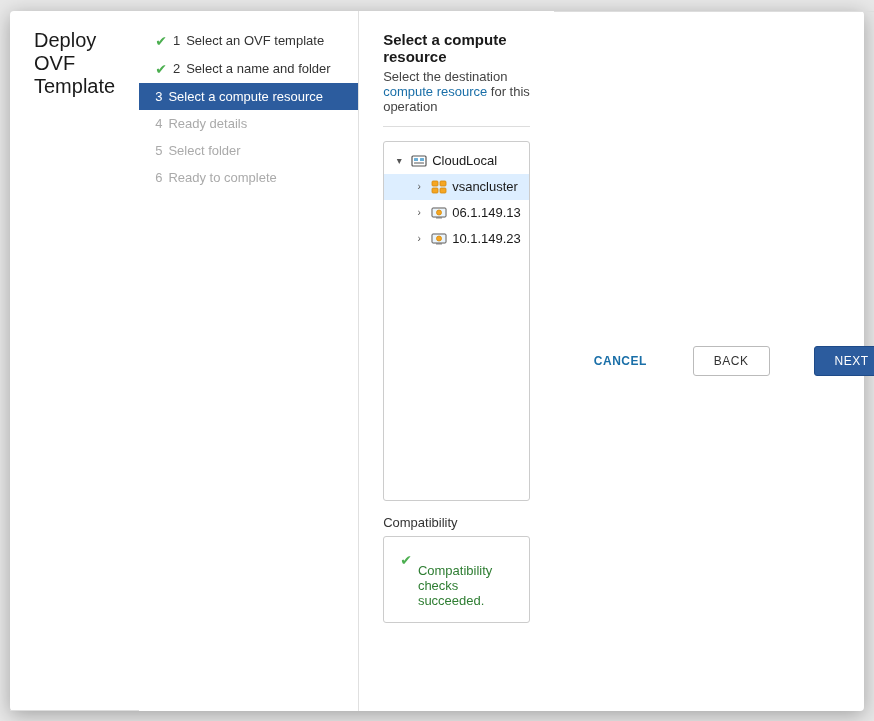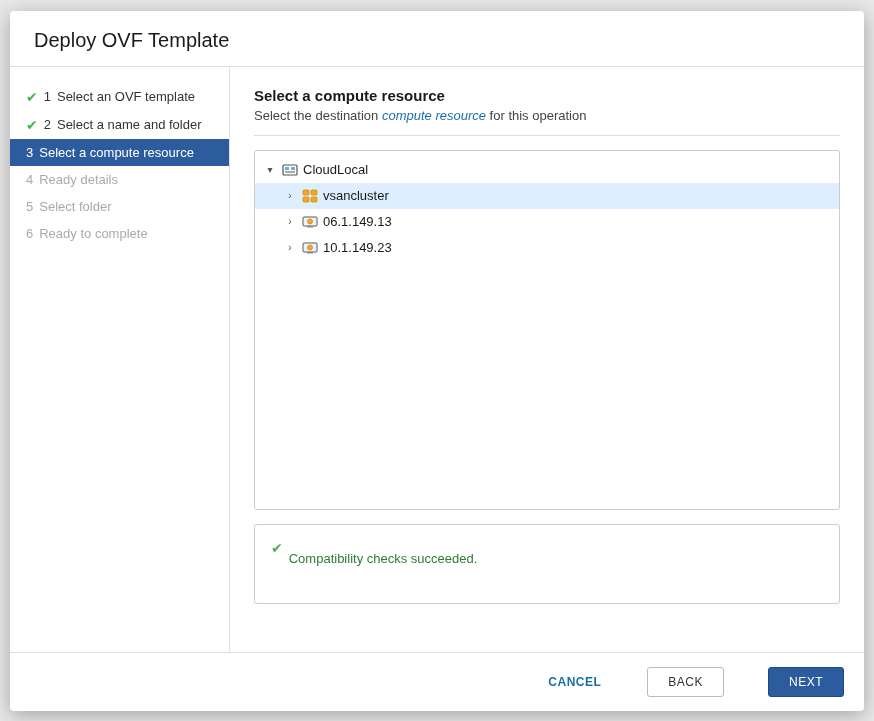--- a/index.html
+++ b/index.html
@@ -13,21 +13,21 @@
       font-size: 13px;
       color: #333;
     }
     .dialog {
       background: #fff;
       border-radius: 4px;
       box-shadow: 0 4px 20px rgba(0,0,0,0.3);
       width: 854px;
       min-height: 700px;
       display: flex;
-      flex-direction: column;
+      flex-direction: row;
     }
     .dialog-header {
       padding: 18px 24px 14px 24px;
       border-bottom: 1px solid #ddd;
     }
     .dialog-header h1 {
       font-size: 20px;
       font-weight: 400;
       color: #1a1a1a;
     }
@@ -249,21 +249,21 @@
       <div class="sidebar-item disabled">
         <span>6</span>
         <span>Ready to complete</span>
       </div>
 
     </div>
 
     <div class="main-content">
       <div class="section-title">Select a compute resource</div>
       <div class="section-subtitle">
-        <span>Select the destination <span style="color:#1a6fa8;font-style:italic;">compute resource</span> for this operation</span>
+        <span>Select the destination <span style="color:#1a6fa8;">compute resource</span> for this operation</span>
       </div>
 
       <div class="tree-container">
 
         <div class="tree-item tree-root">
           <span class="expand-icon">▾</span>
           <span class="item-icon">
             <svg width="16" height="16" viewBox="0 0 16 16">
               <rect x="1" y="3" width="14" height="10" rx="1" fill="none" stroke="#555" stroke-width="1.2"></rect>
               <rect x="3" y="5" width="4" height="3" rx="0.5" fill="#6baed6"></rect>
@@ -309,20 +309,21 @@
               <circle cx="8" cy="7.5" r="2.5" fill="#f5a623" stroke="#d4880a" stroke-width="0.8"></circle>
               <rect x="5" y="12" width="6" height="1.5" rx="0.3" fill="#888"></rect>
             </svg>
           </span>
           <span class="item-label">10.1.149.23</span>
         </div>
 
       </div>
 
       <div class="compatibility-section">
+        <div class="compatibility-label">Compatibility</div>
         <div class="compatibility-box">
           <span class="compat-check">✔</span>
           <span class="compat-text">Compatibility checks succeeded.</span>
         </div>
       </div>
 
     </div>
   </div>
 
   <div class="dialog-footer">

